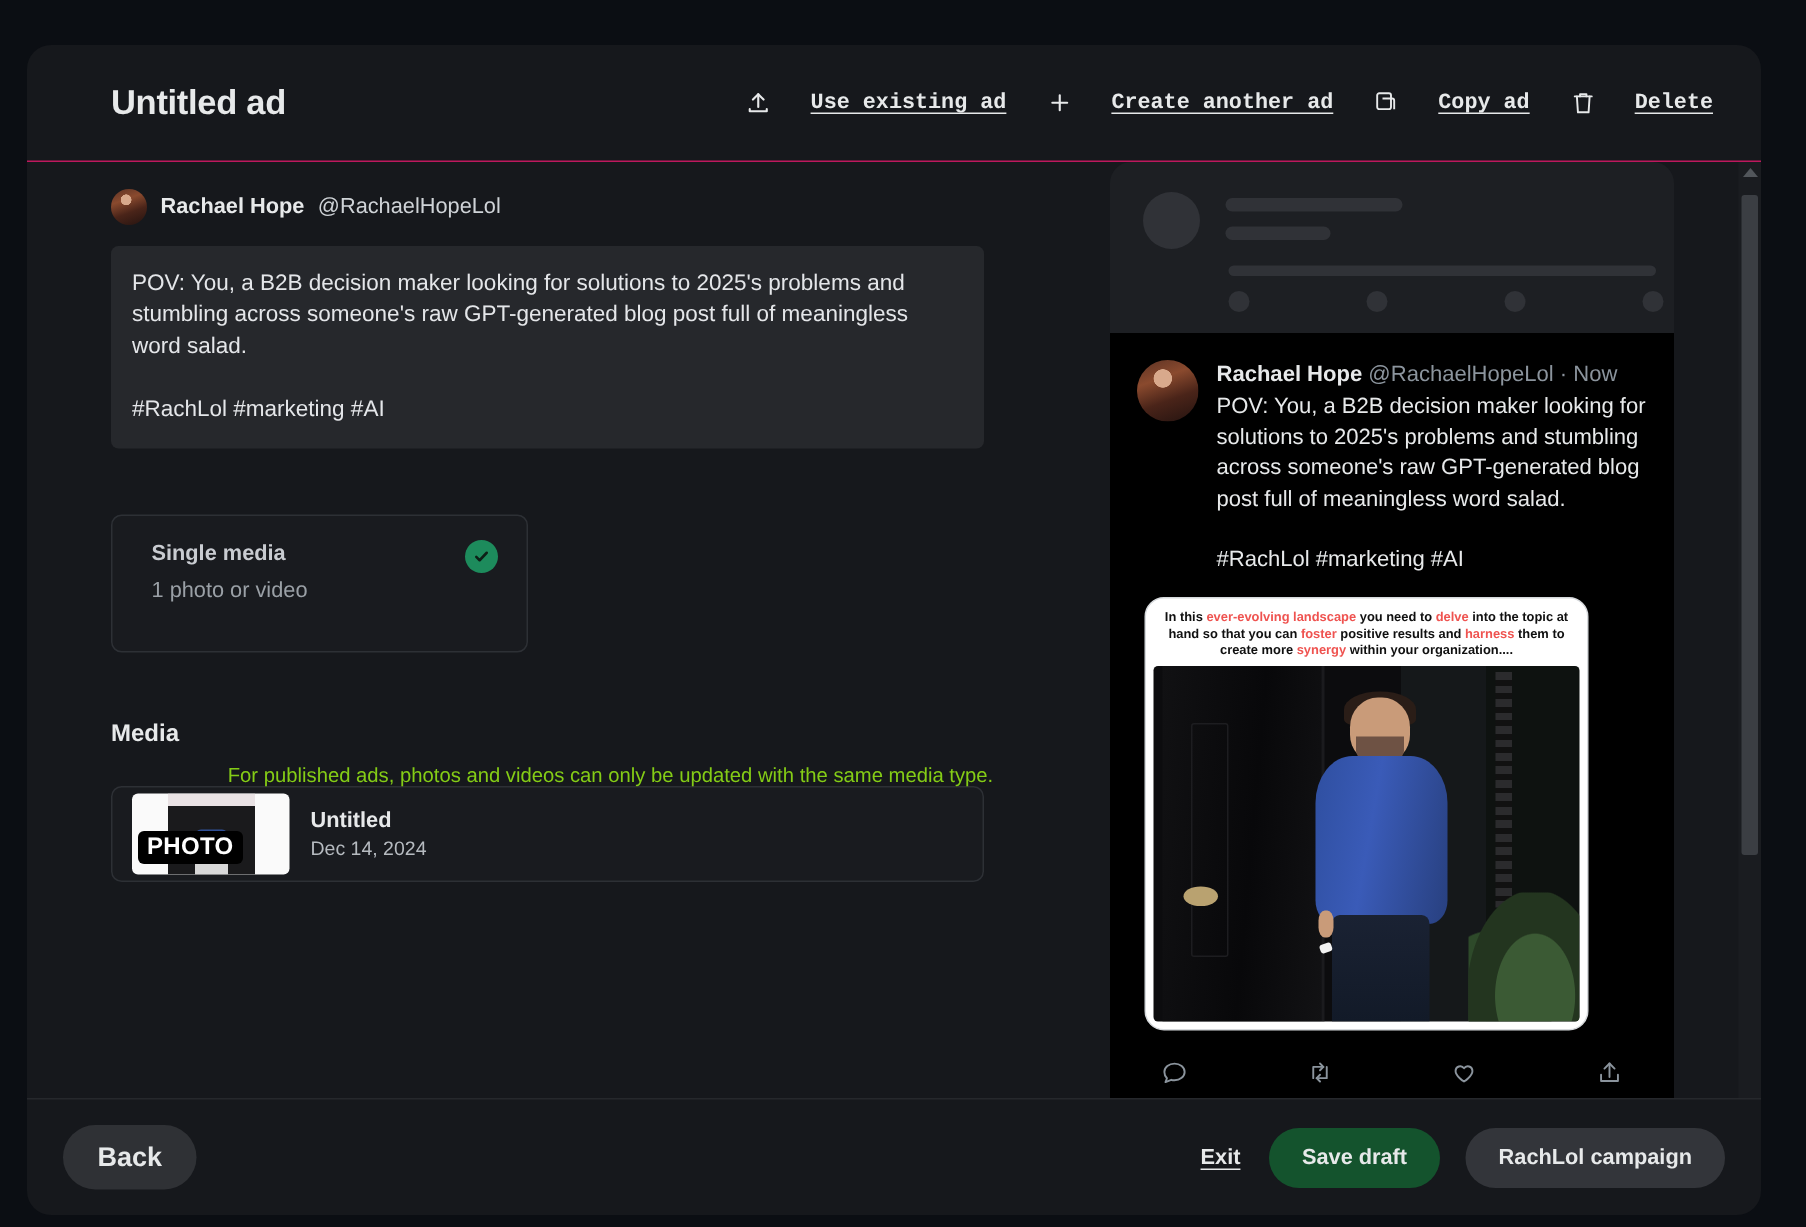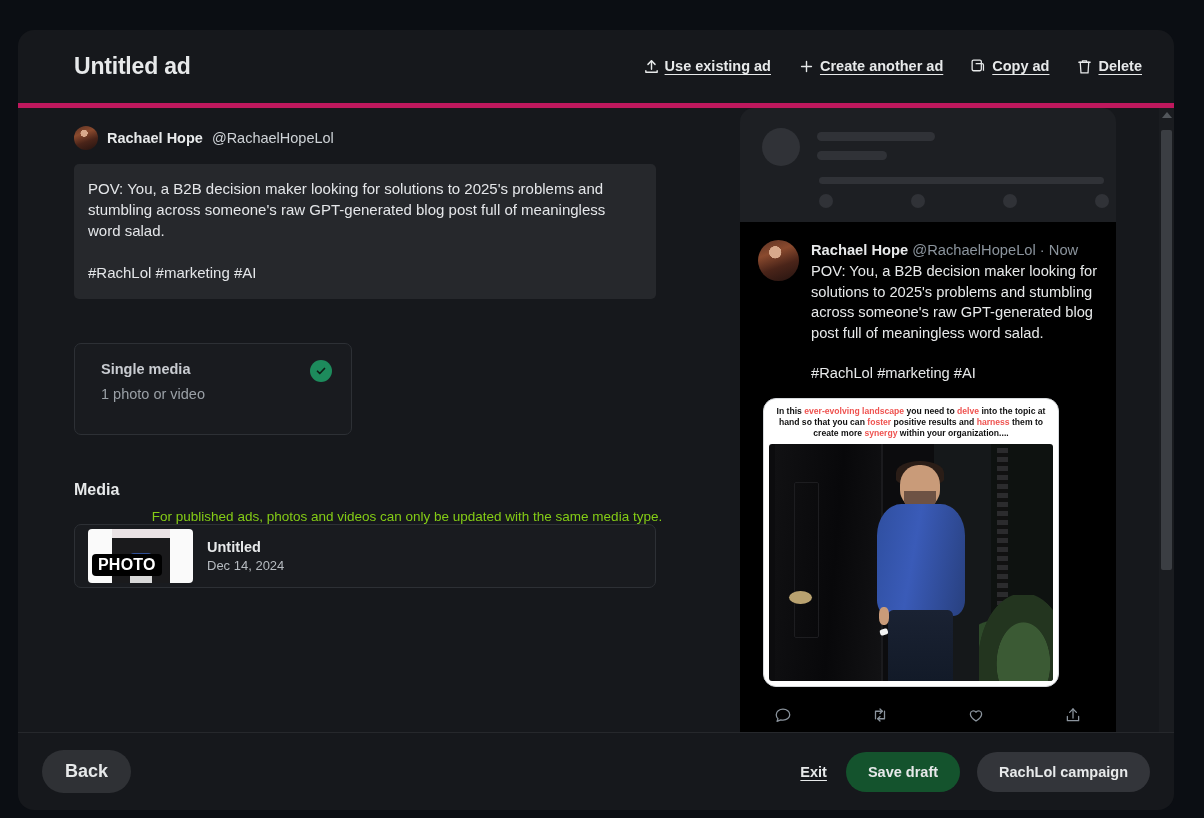--- a/index.html
+++ b/index.html
@@ -26,42 +26,42 @@
     flex-direction: column;
   }
 
   
   .modal-header {
     height: 78px;
     flex: 0 0 78px;
     display: flex;
     align-items: center;
     padding: 0 32px 0 56px;
-    border-bottom: 5px solid #be185d;
+    border-bottom: 1px solid #be185d;
   }
   .modal-title {
     font-size: 23px;
     font-weight: bold;
     color: #e7e9ea;
     letter-spacing: -0.2px;
   }
   .header-actions {
     margin-left: auto;
     display: flex;
     align-items: center;
     gap: 27px;
   }
   .hdr-action {
     display: flex;
-    align-items: flex-start;
-    gap: 5px;
+    align-items: flex-end;
+    gap: 26px;
     cursor: pointer;
     background: none;
     border: none;
-    font-family: Liberation Sans, sans-serif;
+    font-family: Liberation Mono, monospace;
   }
   .hdr-action .ic {
     display: block;
     width: 17px;
     height: 17px;
     color: #e7e9ea;
     flex: 0 0 17px;
   }
   .hdr-action .ic svg { display: block; width: 100%; height: 100%; }
   .hdr-action .lbl {

